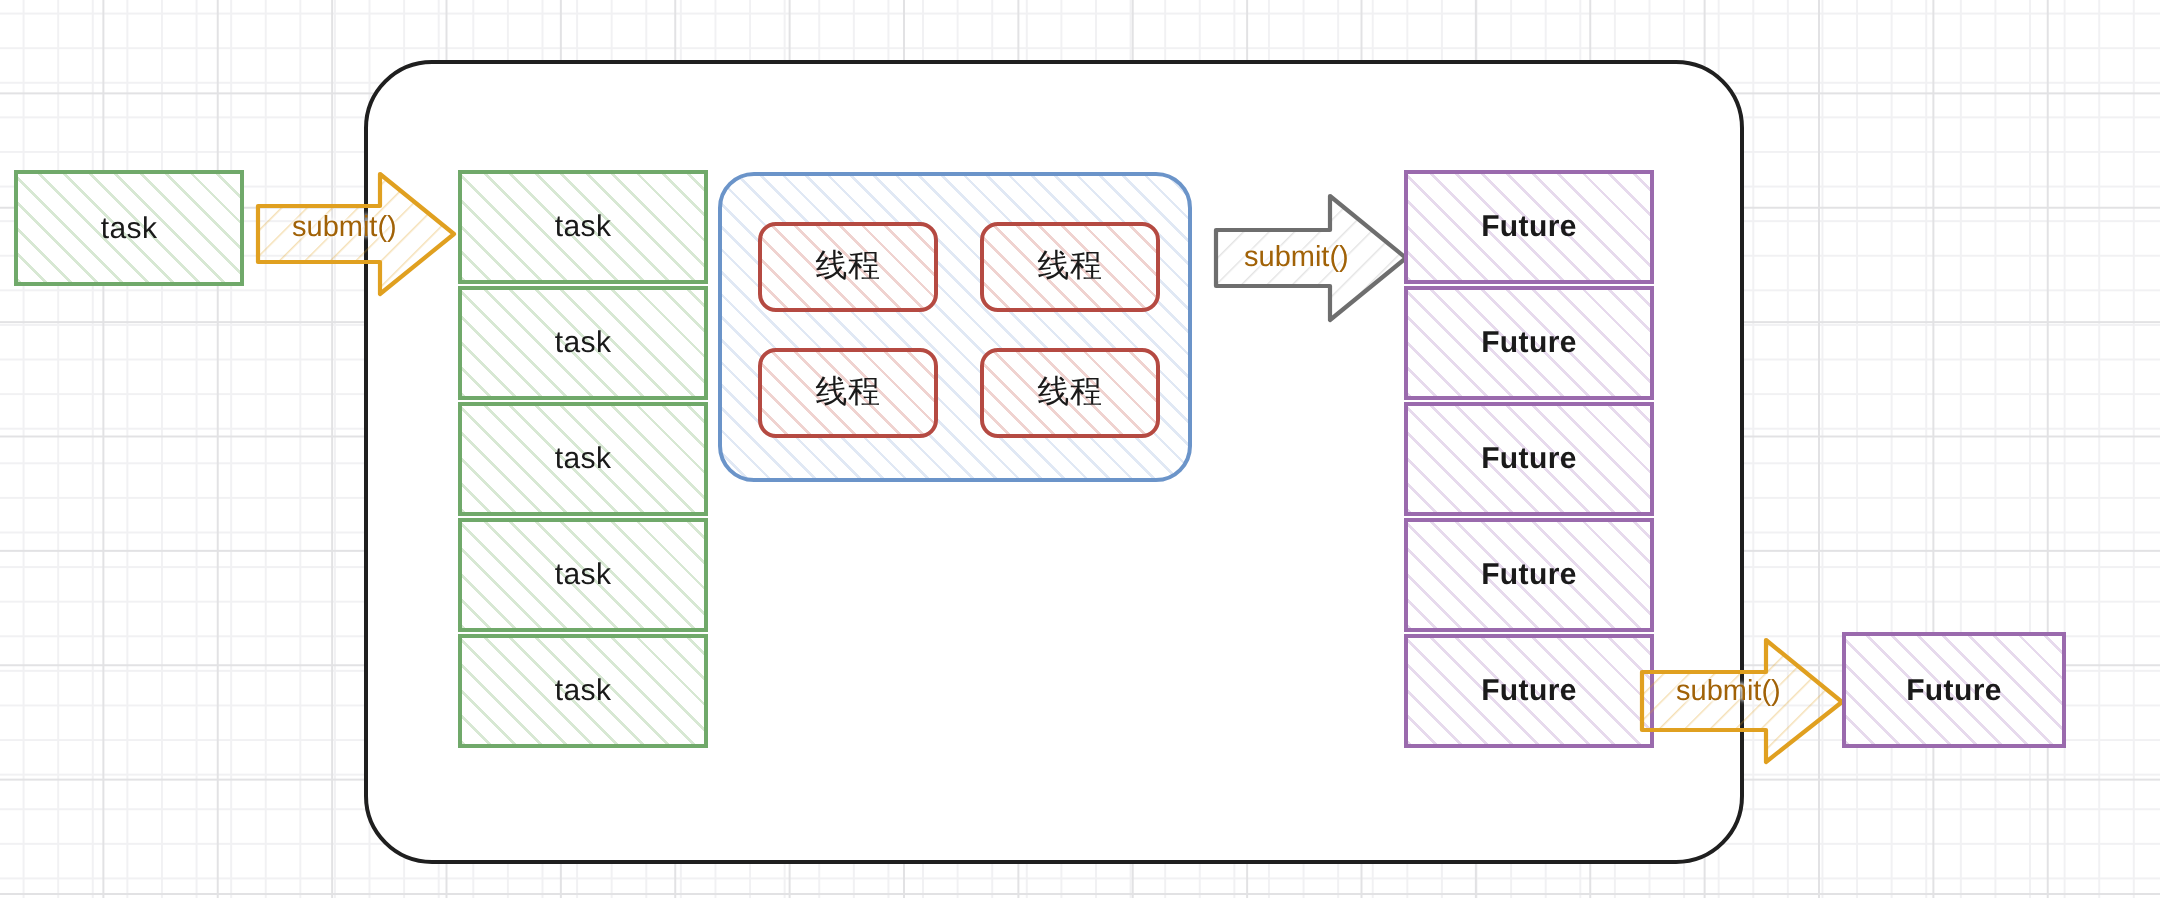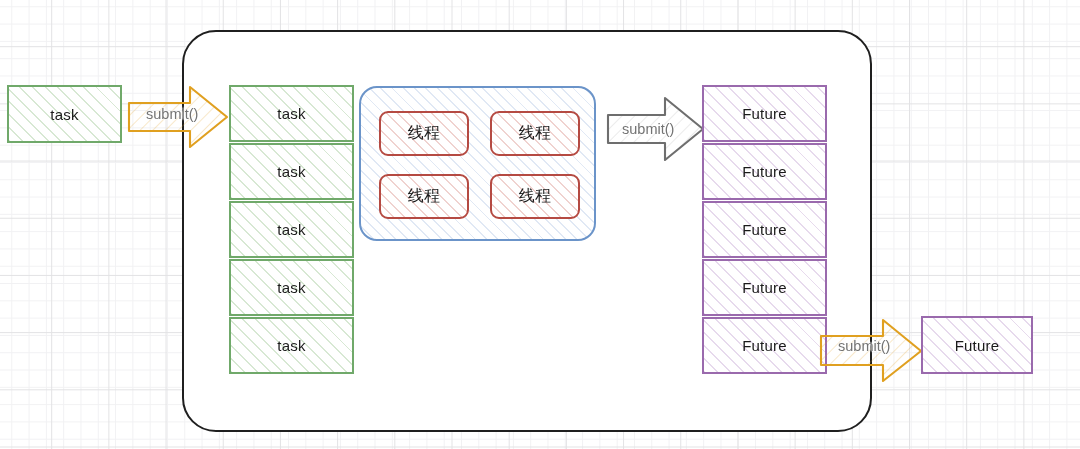--- a/index.html
+++ b/index.html
@@ -56,20 +56,21 @@
     background-image:repeating-linear-gradient(45deg,
       rgba(124,179,110,0.30) 0, rgba(124,179,110,0.30) 1.4px,
       rgba(255,255,255,0) 1.4px, rgba(255,255,255,0) 9px);
   }
   
   .purple{
     border:2px solid #9a6aad;
     background-image:repeating-linear-gradient(45deg,
       rgba(168,122,190,0.28) 0, rgba(168,122,190,0.28) 1.4px,
       rgba(255,255,255,0) 1.4px, rgba(255,255,255,0) 9px);
+    font-weight:bold;
   }
   
   .red{
     border:2.2px solid #b54a42;
     border-radius:9px;
     background-image:repeating-linear-gradient(45deg,
       rgba(196,83,72,0.26) 0, rgba(196,83,72,0.26) 1.4px,
       rgba(255,255,255,0) 1.4px, rgba(255,255,255,0) 8px);
   }
   
@@ -80,21 +81,21 @@
       rgba(116,152,207,0.22) 0, rgba(116,152,207,0.22) 1.3px,
       rgba(255,255,255,0) 1.3px, rgba(255,255,255,0) 8px);
   }
 
   .cjk{font-family:"DejaVu Sans","Liberation Sans",sans-serif;font-size:16px;}
 
   
   .arrow-svg{position:absolute;overflow:visible;}
   .arrow-label{
     position:absolute;
-    font-size:14.5px;color:#737373;
+    font-size:14.5px;color:#a16207;
     white-space:nowrap;z-index:6;
     text-shadow:0 0 2px #fff,0 0 2px #fff,0 0 3px #fff;
   }
 </style>
 </head>
 <body>
 
 <div id="stage">
 
   <div class="grid-bg"></div>

